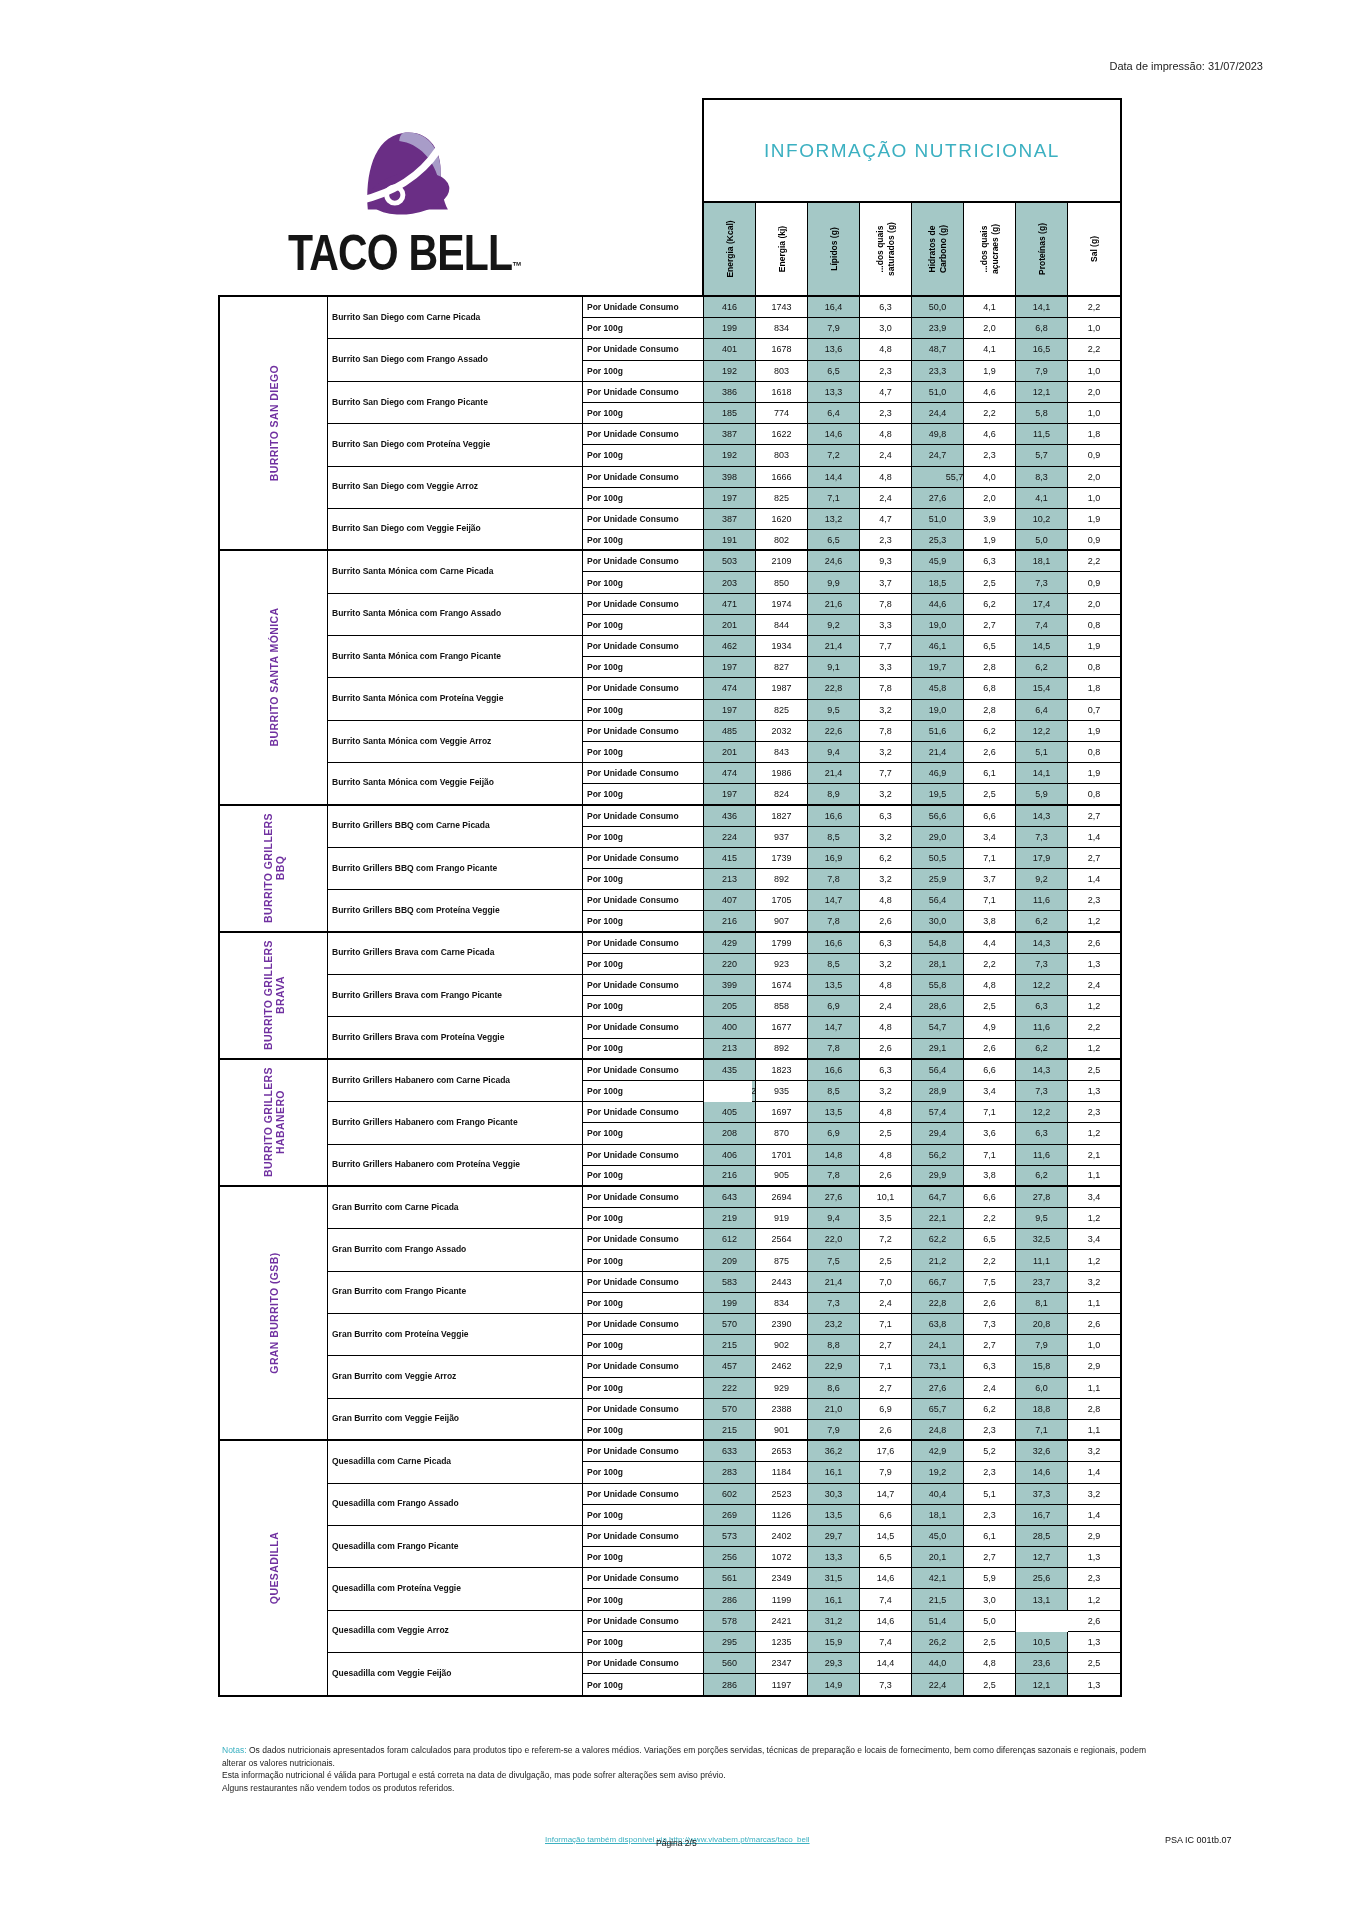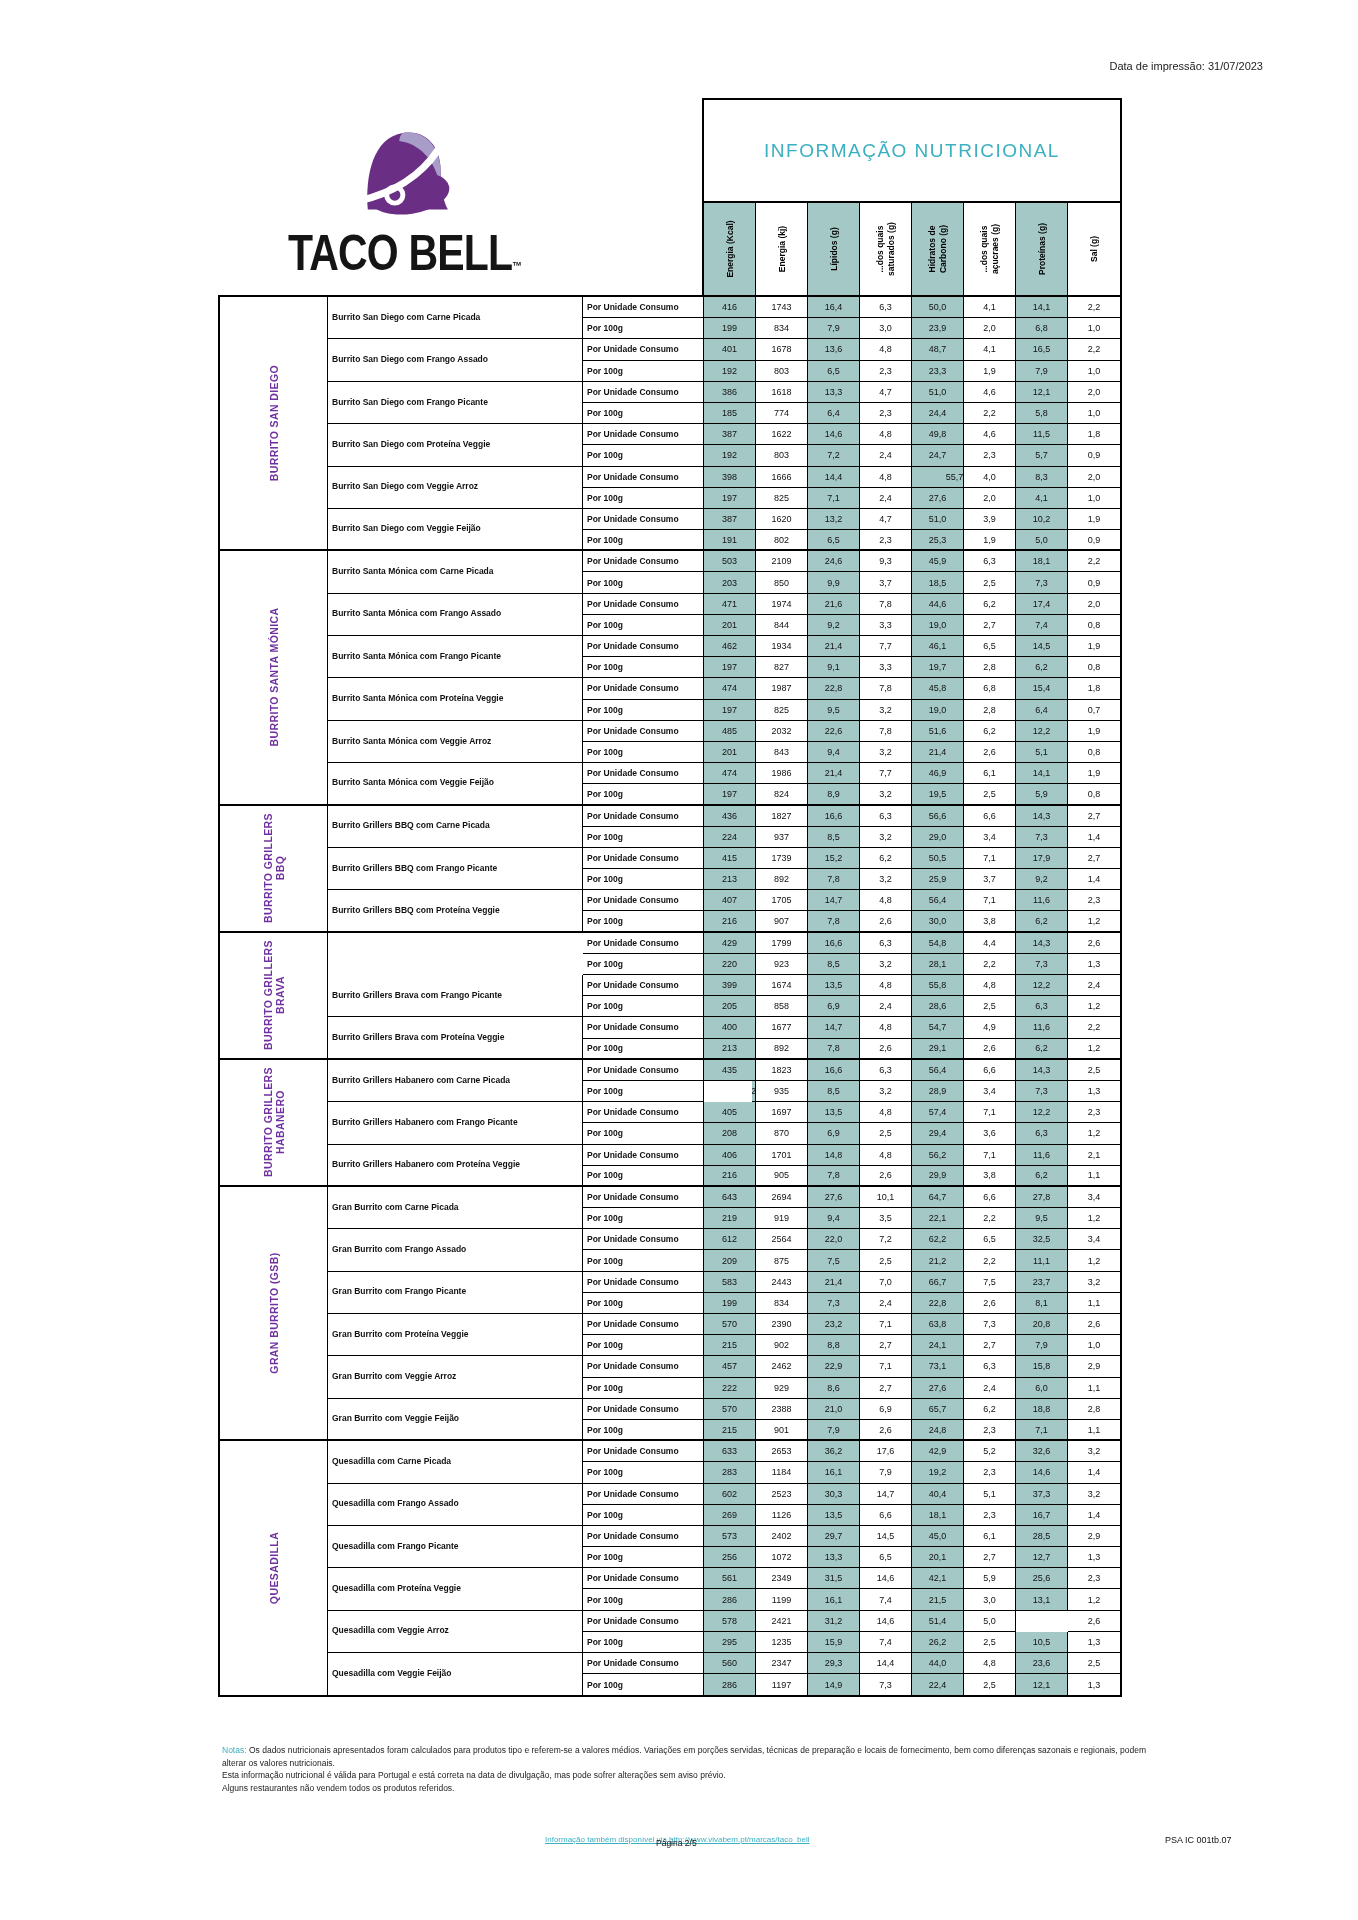--- a/index.html
+++ b/index.html
@@ -362,21 +362,21 @@
       <div class="cell num teal" style="grid-area: 26 / 6;">8,5</div>
       <div class="cell num" style="grid-area: 26 / 7;">3,2</div>
       <div class="cell num teal" style="grid-area: 26 / 8;">29,0</div>
       <div class="cell num" style="grid-area: 26 / 9;">3,4</div>
       <div class="cell num teal" style="grid-area: 26 / 10;">7,3</div>
       <div class="cell num lastcol" style="grid-area: 26 / 11;">1,4</div>
       <div class="cell prod" style="grid-area: 27 / 2 / span 2;">Burrito Grillers BBQ com Frango Picante</div>
       <div class="cell serv" style="grid-area: 27 / 3;">Por Unidade Consumo</div>
       <div class="cell num teal" style="grid-area: 27 / 4;">415</div>
       <div class="cell num" style="grid-area: 27 / 5;">1739</div>
-      <div class="cell num teal" style="grid-area: 27 / 6;">15,2</div>
+      <div class="cell num teal" style="grid-area: 27 / 6;">16,9</div>
       <div class="cell num" style="grid-area: 27 / 7;">6,2</div>
       <div class="cell num teal" style="grid-area: 27 / 8;">50,5</div>
       <div class="cell num" style="grid-area: 27 / 9;">7,1</div>
       <div class="cell num teal" style="grid-area: 27 / 10;">17,9</div>
       <div class="cell num lastcol" style="grid-area: 27 / 11;">2,7</div>
       <div class="cell serv" style="grid-area: 28 / 3;">Por 100g</div>
       <div class="cell num teal" style="grid-area: 28 / 4;">213</div>
       <div class="cell num" style="grid-area: 28 / 5;">892</div>
       <div class="cell num teal" style="grid-area: 28 / 6;">7,8</div>
       <div class="cell num" style="grid-area: 28 / 7;">3,2</div>
@@ -400,20 +400,21 @@
       <div class="cell num teal sec-end" style="grid-area: 30 / 6;">7,8</div>
       <div class="cell num sec-end" style="grid-area: 30 / 7;">2,6</div>
       <div class="cell num teal sec-end" style="grid-area: 30 / 8;">30,0</div>
       <div class="cell num sec-end" style="grid-area: 30 / 9;">3,8</div>
       <div class="cell num teal sec-end" style="grid-area: 30 / 10;">6,2</div>
       <div class="cell num lastcol sec-end" style="grid-area: 30 / 11;">1,2</div>
       <div class="cell cat" style="grid-area: 31 / 1 / span 6;">
         <div class="catlab" style="width: 115.2px;">BURRITO GRILLERS
 BRAVA</div>
       </div>
+      <div class="cell prod" style="grid-area: 31 / 2 / span 2;">Burrito Grillers Brava com Carne Picada</div>
       <div class="cell serv" style="grid-area: 31 / 3;">Por Unidade Consumo</div>
       <div class="cell num teal" style="grid-area: 31 / 4;">429</div>
       <div class="cell num" style="grid-area: 31 / 5;">1799</div>
       <div class="cell num teal" style="grid-area: 31 / 6;">16,6</div>
       <div class="cell num" style="grid-area: 31 / 7;">6,3</div>
       <div class="cell num teal" style="grid-area: 31 / 8;">54,8</div>
       <div class="cell num" style="grid-area: 31 / 9;">4,4</div>
       <div class="cell num teal" style="grid-area: 31 / 10;">14,3</div>
       <div class="cell num lastcol" style="grid-area: 31 / 11;">2,6</div>
       <div class="cell serv" style="grid-area: 32 / 3;">Por 100g</div>

